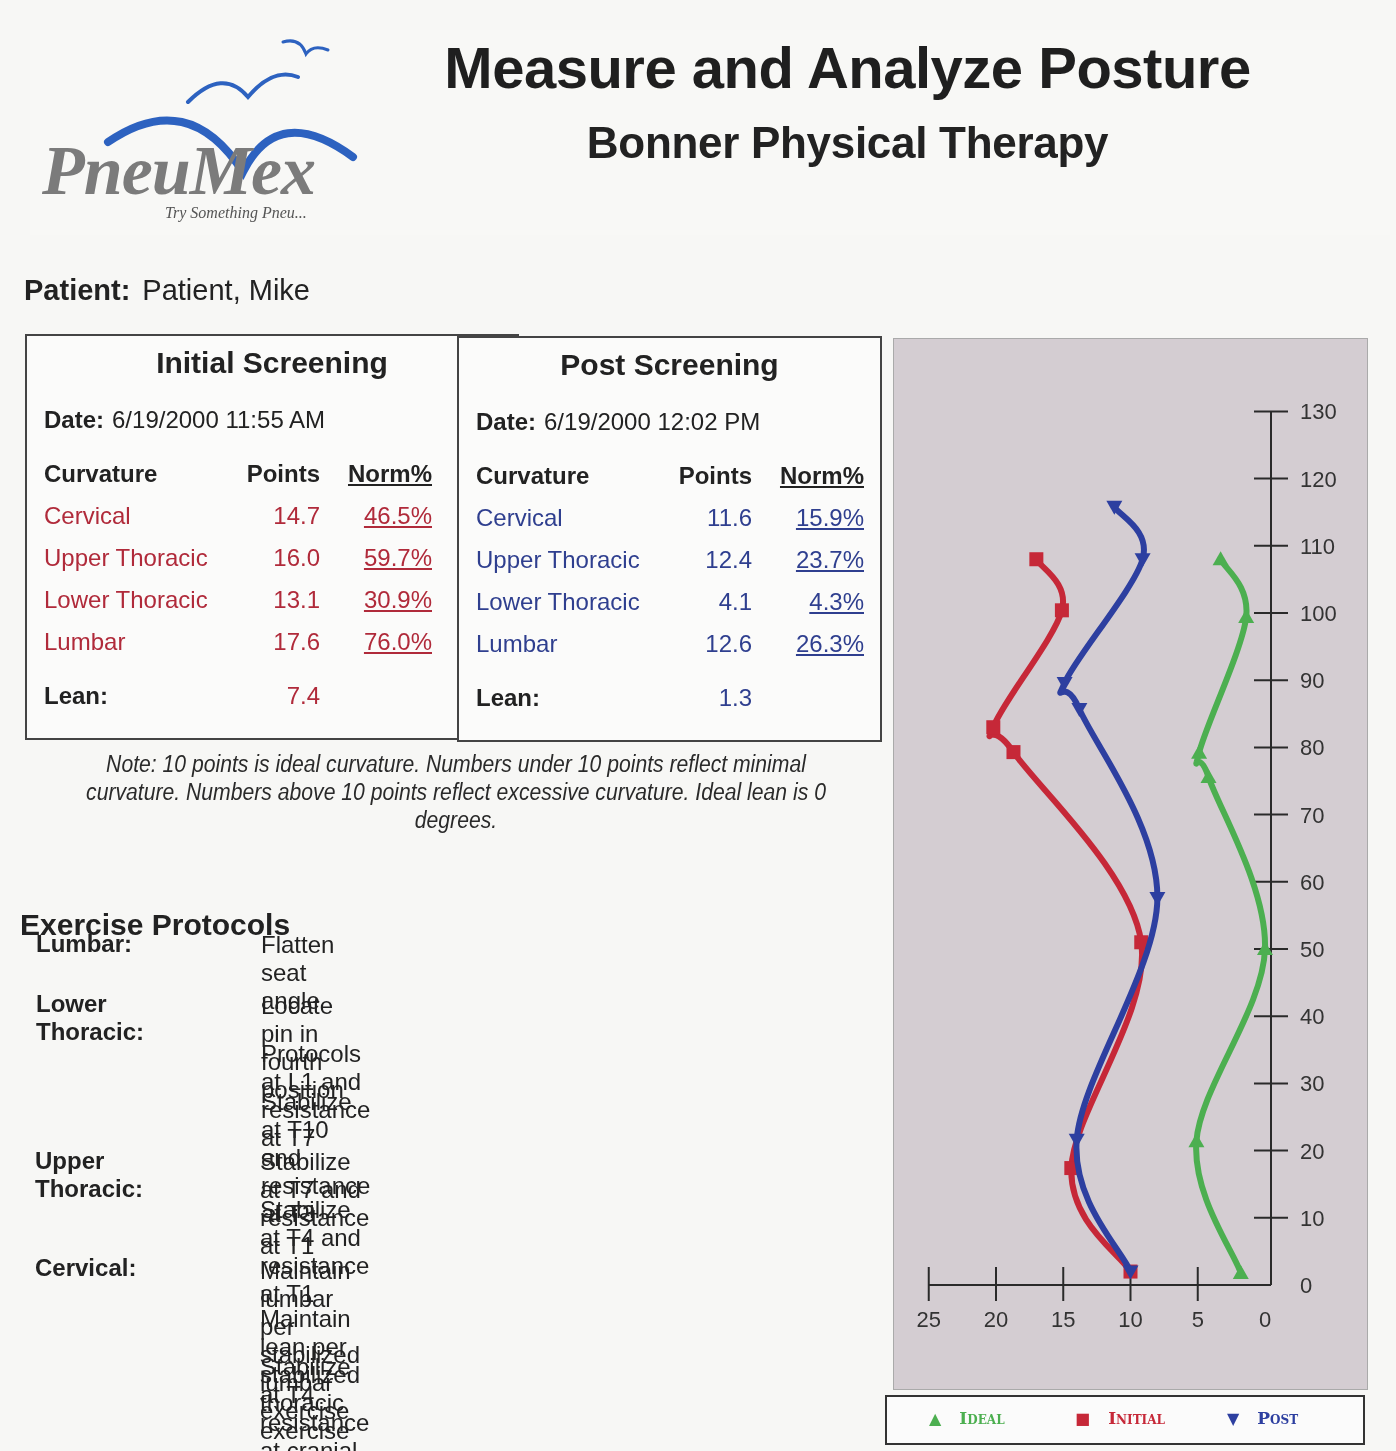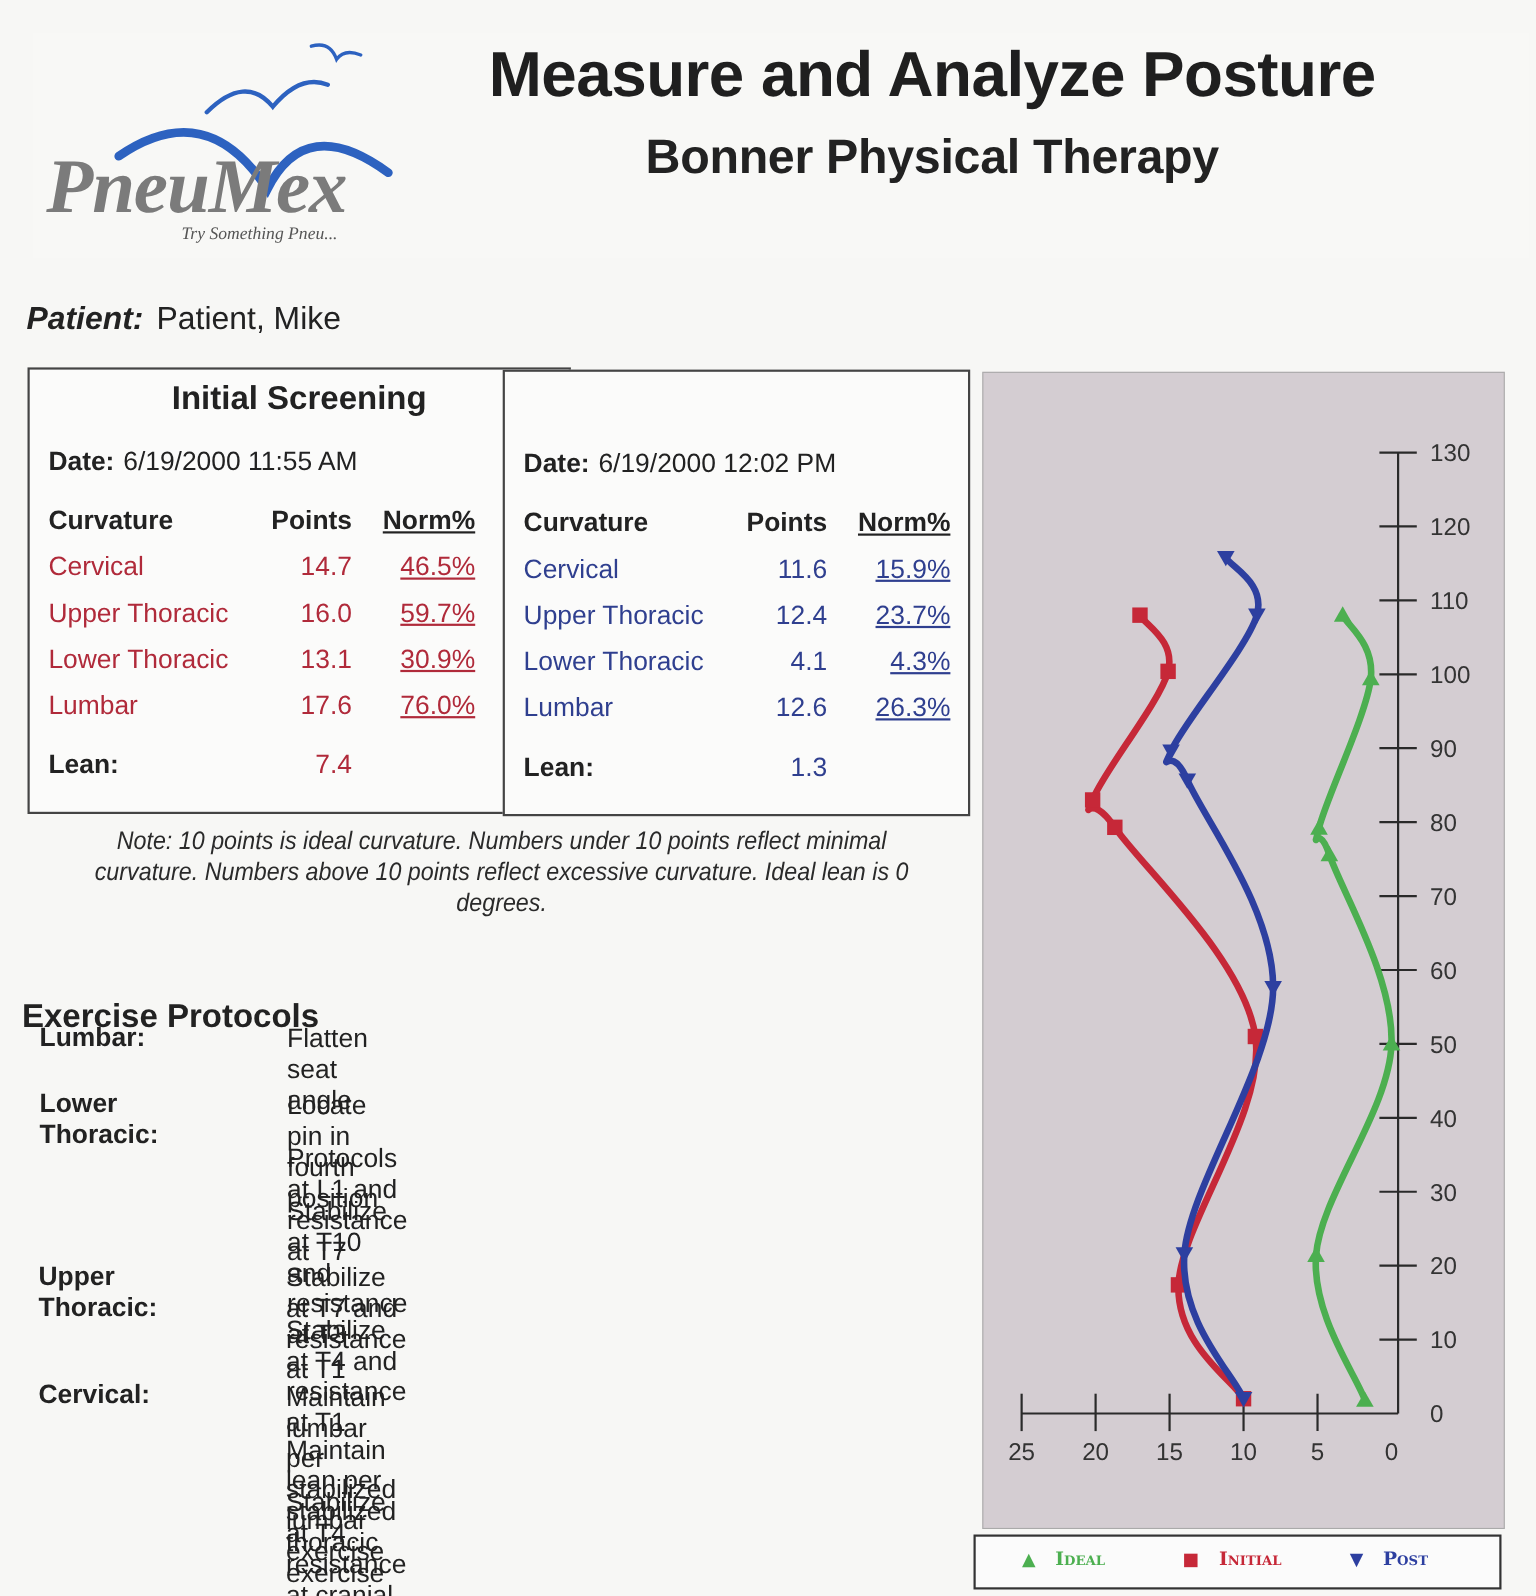--- a/index.html
+++ b/index.html
@@ -17,21 +17,21 @@
     font-family:"Liberation Serif", serif; font-weight:bold; font-style:italic;
     font-size:70px; color:#7b7b7b; letter-spacing:-1px; line-height:1;
   }
   .logo-tag {
     position:absolute; left:127px; top:172px;
     font-family:"Liberation Serif", serif; font-style:italic; font-size:16px; color:#555;
   }
   .title { left:380px; top:34px; width:935px; text-align:center; font-size:58px; font-weight:bold; color:#1f1f1f; letter-spacing:-0.5px; }
   .subtitle { left:380px; top:118px; width:935px; text-align:center; font-size:44px; font-weight:bold; color:#222; letter-spacing:-0.3px; }
   .patient { left:24px; top:274px; font-size:29px; color:#222; }
-  .patient b { font-weight:bold; margin-right:12px;font-style:italic; }
+  .patient b { font-weight:bold; margin-right:12px; }
 
   
   .box { border:2px solid #444; background:#fbfbfa; box-sizing:border-box; }
   .box-initial { left:25px; top:334px; width:494px; height:406px; }
   .box-post { left:457px; top:336px; width:425px; height:406px; }
   .box-title { position:absolute; left:0; width:100%; top:10px; text-align:center; font-size:30px; font-weight:bold; color:#222; }
   .box-date { position:absolute; left:17px; top:70px; font-size:24px; color:#222; }
   .box-date b { margin-right:8px; }
   .grid-head, .grid-row, .grid-lean { position:absolute; left:17px; width:388px; font-size:24px; }
   .grid-head { top:124px; font-weight:bold; color:#222; }
@@ -106,20 +106,21 @@
     <span class="col-pts">17.6</span>
     <span class="col-norm">76.0%</span>
   </div>
   <div class="grid-lean" style="top:346px">
     <span class="col-name">Lean:</span>
     <span class="col-pts" style="color:#b02a3a">7.4</span>
   </div>
 </div>
 
 <div class="abs box box-post">
+  <div class="box-title">Post Screening</div>
   <div class="box-date"><b>Date:</b><span>6/19/2000 12:02 PM</span></div>
   <div class="grid-head">
     <span class="col-name">Curvature</span>
     <span class="col-pts">Points</span>
     <span class="col-norm">Norm%</span>
   </div>
   <div class="grid-row post" style="top:166px">
     <span class="col-name">Cervical</span>
     <span class="col-pts">11.6</span>
     <span class="col-norm">15.9%</span>

